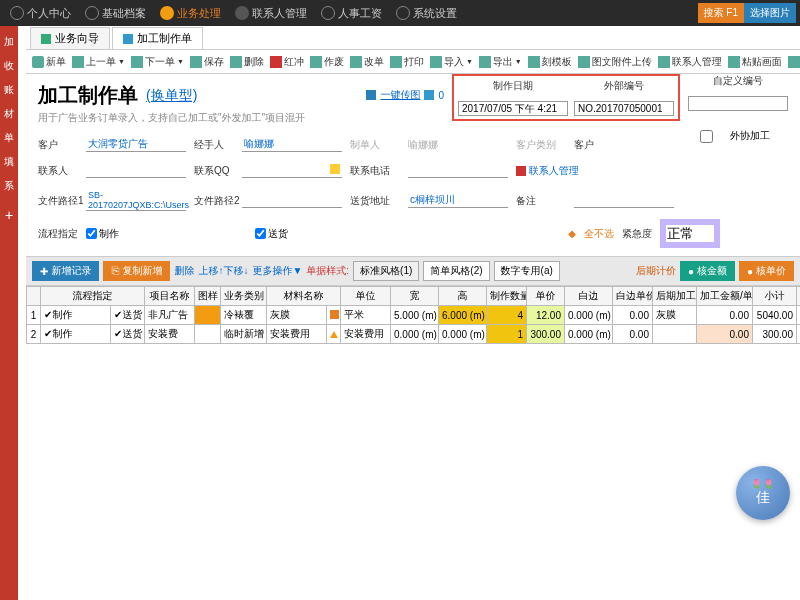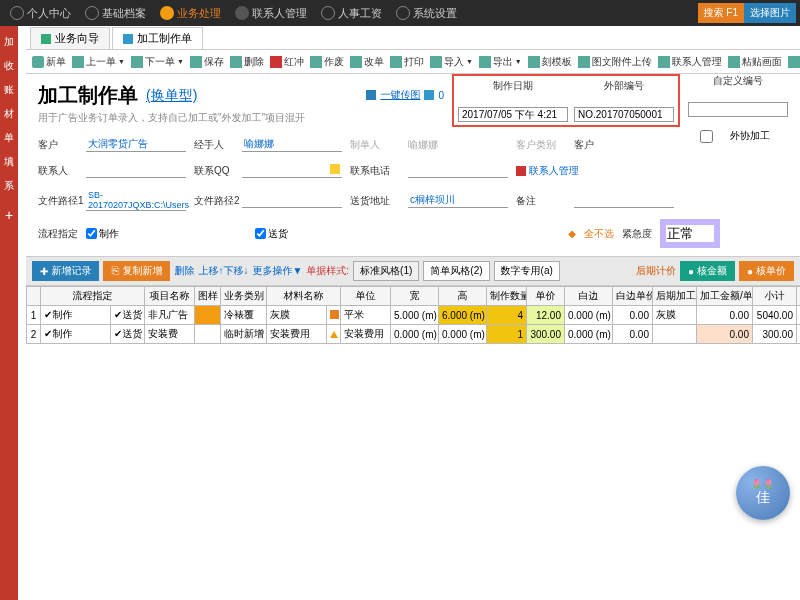--- a/index.html
+++ b/index.html
@@ -34,21 +34,21 @@
 .ti-g { background: #27ae60; }
 .ti-b { background: #2980b9; }
 .ti-o { background: #e67e22; }
 
 .form-area { padding: 8px 12px; position: relative; }
 .form-title { font-size: 20px; font-weight: bold; display: flex; align-items: center; gap: 8px; }
 .form-title a { font-size: 14px; color: #06c; text-decoration: underline; font-weight: normal; }
 .form-sub { font-size: 10px; color: #888; margin-top: 2px; }
 
 .meta-box { position: absolute; right: 12px; top: 0; display: flex; gap: 8px; font-size: 10px; align-items: flex-start;}
-.meta-field { display: flex; flex-direction: column; gap: 14px; }
+.meta-field { display: flex; flex-direction: column; gap: 8px; }
 .meta-field .lbl { color: #333; text-align: center; }
 .meta-field input { border: 1px solid #999; padding: 1px 3px; font-size: 10px; width: 100px; }
 .meta-box .highlight { border: 2px solid #e74c3c; padding: 3px 4px; display: flex; gap: 6px; }
 .meta-left { display: flex; align-items: center; gap: 4px; margin-top: 14px; }
 .meta-left a { color: #06c; text-decoration: underline; }
 .meta-left .dot { width: 10px; height: 10px; background: #2980b9; display: inline-block; }
 .meta-left .num { color: #06c; }
 
 .form-grid { display: grid; grid-template-columns: 40px 100px 40px 100px 50px 100px 50px 100px; gap: 12px 8px; margin-top: 12px; font-size: 10px; align-items: center; }
 .form-grid .l { color: #333; white-space: nowrap; }

